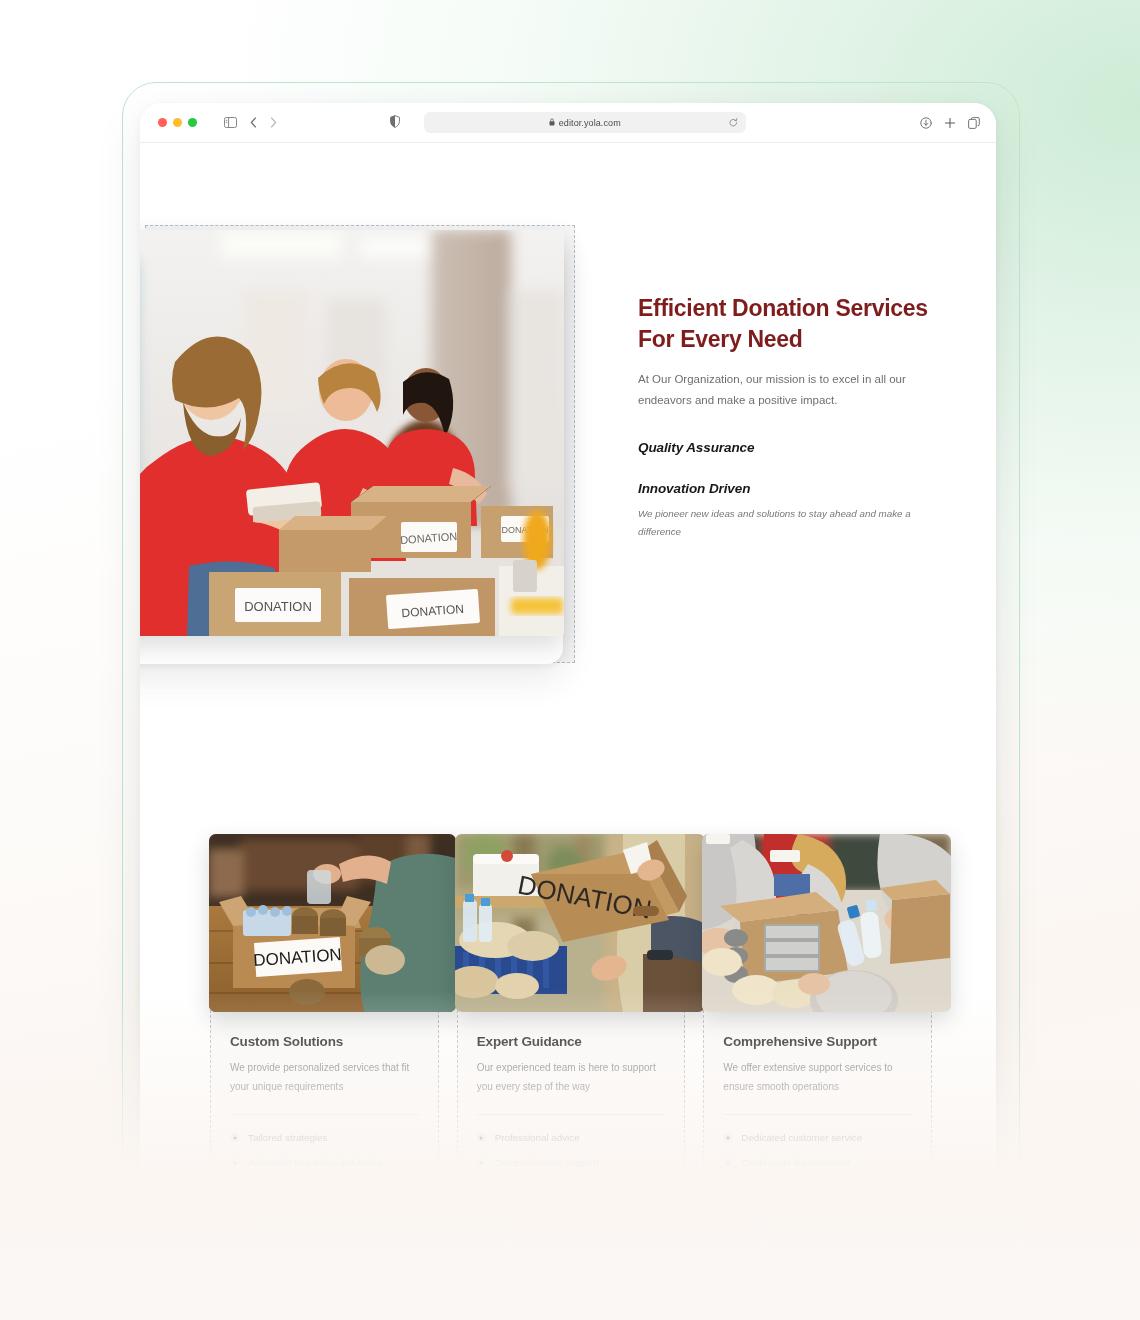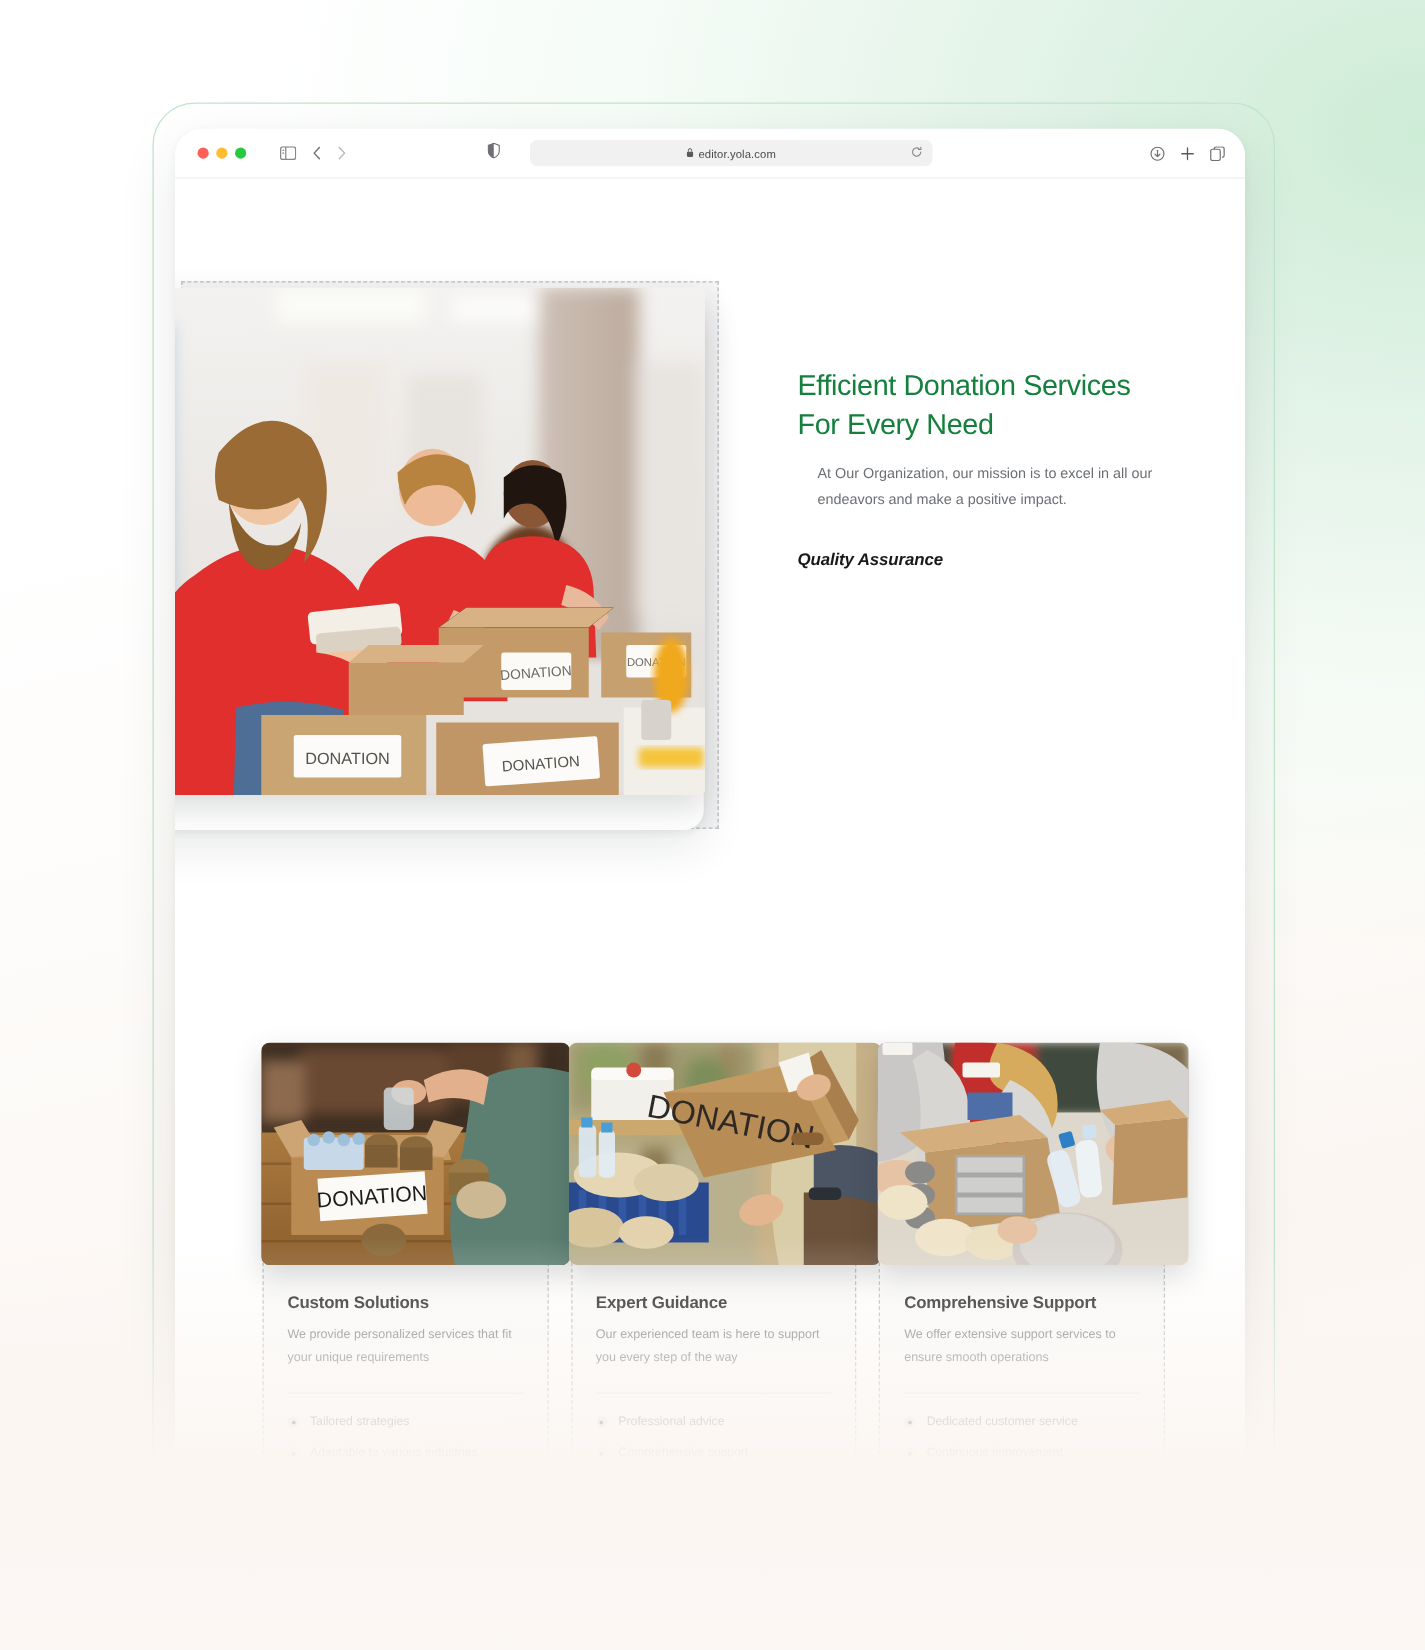--- a/index.html
+++ b/index.html
@@ -148,30 +148,29 @@
   
   .hero-text {
     position: absolute;
     left: 498px;
     top: 150px;
     width: 290px;
   }
   .hero-title {
     font-size: 23px;
     line-height: 1.33;
-    font-weight: 400;
-    color: #15803d;
+    font-weight: 700;
+    color: #7f1d1d;
     letter-spacing: -0.3px;
   }
   .hero-sub {
     margin-top: 15px;
     font-size: 11.5px;
     line-height: 1.78;
     color: #6b6f74;
-    margin-left: 16px;
   }
   .feat-block { margin-top: 30px; font-style: italic; }
   .feat-block.second { margin-top: 26px; }
   .feat-title {
     font-size: 13.5px;
     font-weight: 700;
     color: #17181a;
     letter-spacing: -0.1px;
   }
   .feat-body {
@@ -457,20 +456,24 @@
       </div>
 
       <div class="hero-text">
         <h1 class="hero-title">Efficient Donation Services For Every Need</h1>
         <p class="hero-sub">At Our Organization, our mission is to excel in all our endeavors and make a positive impact.</p>
 
         <div class="feat-block">
           <div class="feat-title">Quality Assurance</div>
         </div>
 
+        <div class="feat-block second">
+          <div class="feat-title">Innovation Driven</div>
+          <div class="feat-body">We pioneer new ideas and solutions to stay ahead and make a difference</div>
+        </div>
       </div>
 
       <div class="cards-row">
 
         <div class="card c1">
           <div class="card-photo">
             <svg viewBox="0 0 247 178" preserveAspectRatio="xMidYMid slice" role="img">
               <defs>
                 <filter id="b1">
                     <feGaussianBlur stdDeviation="5"></feGaussianBlur>

